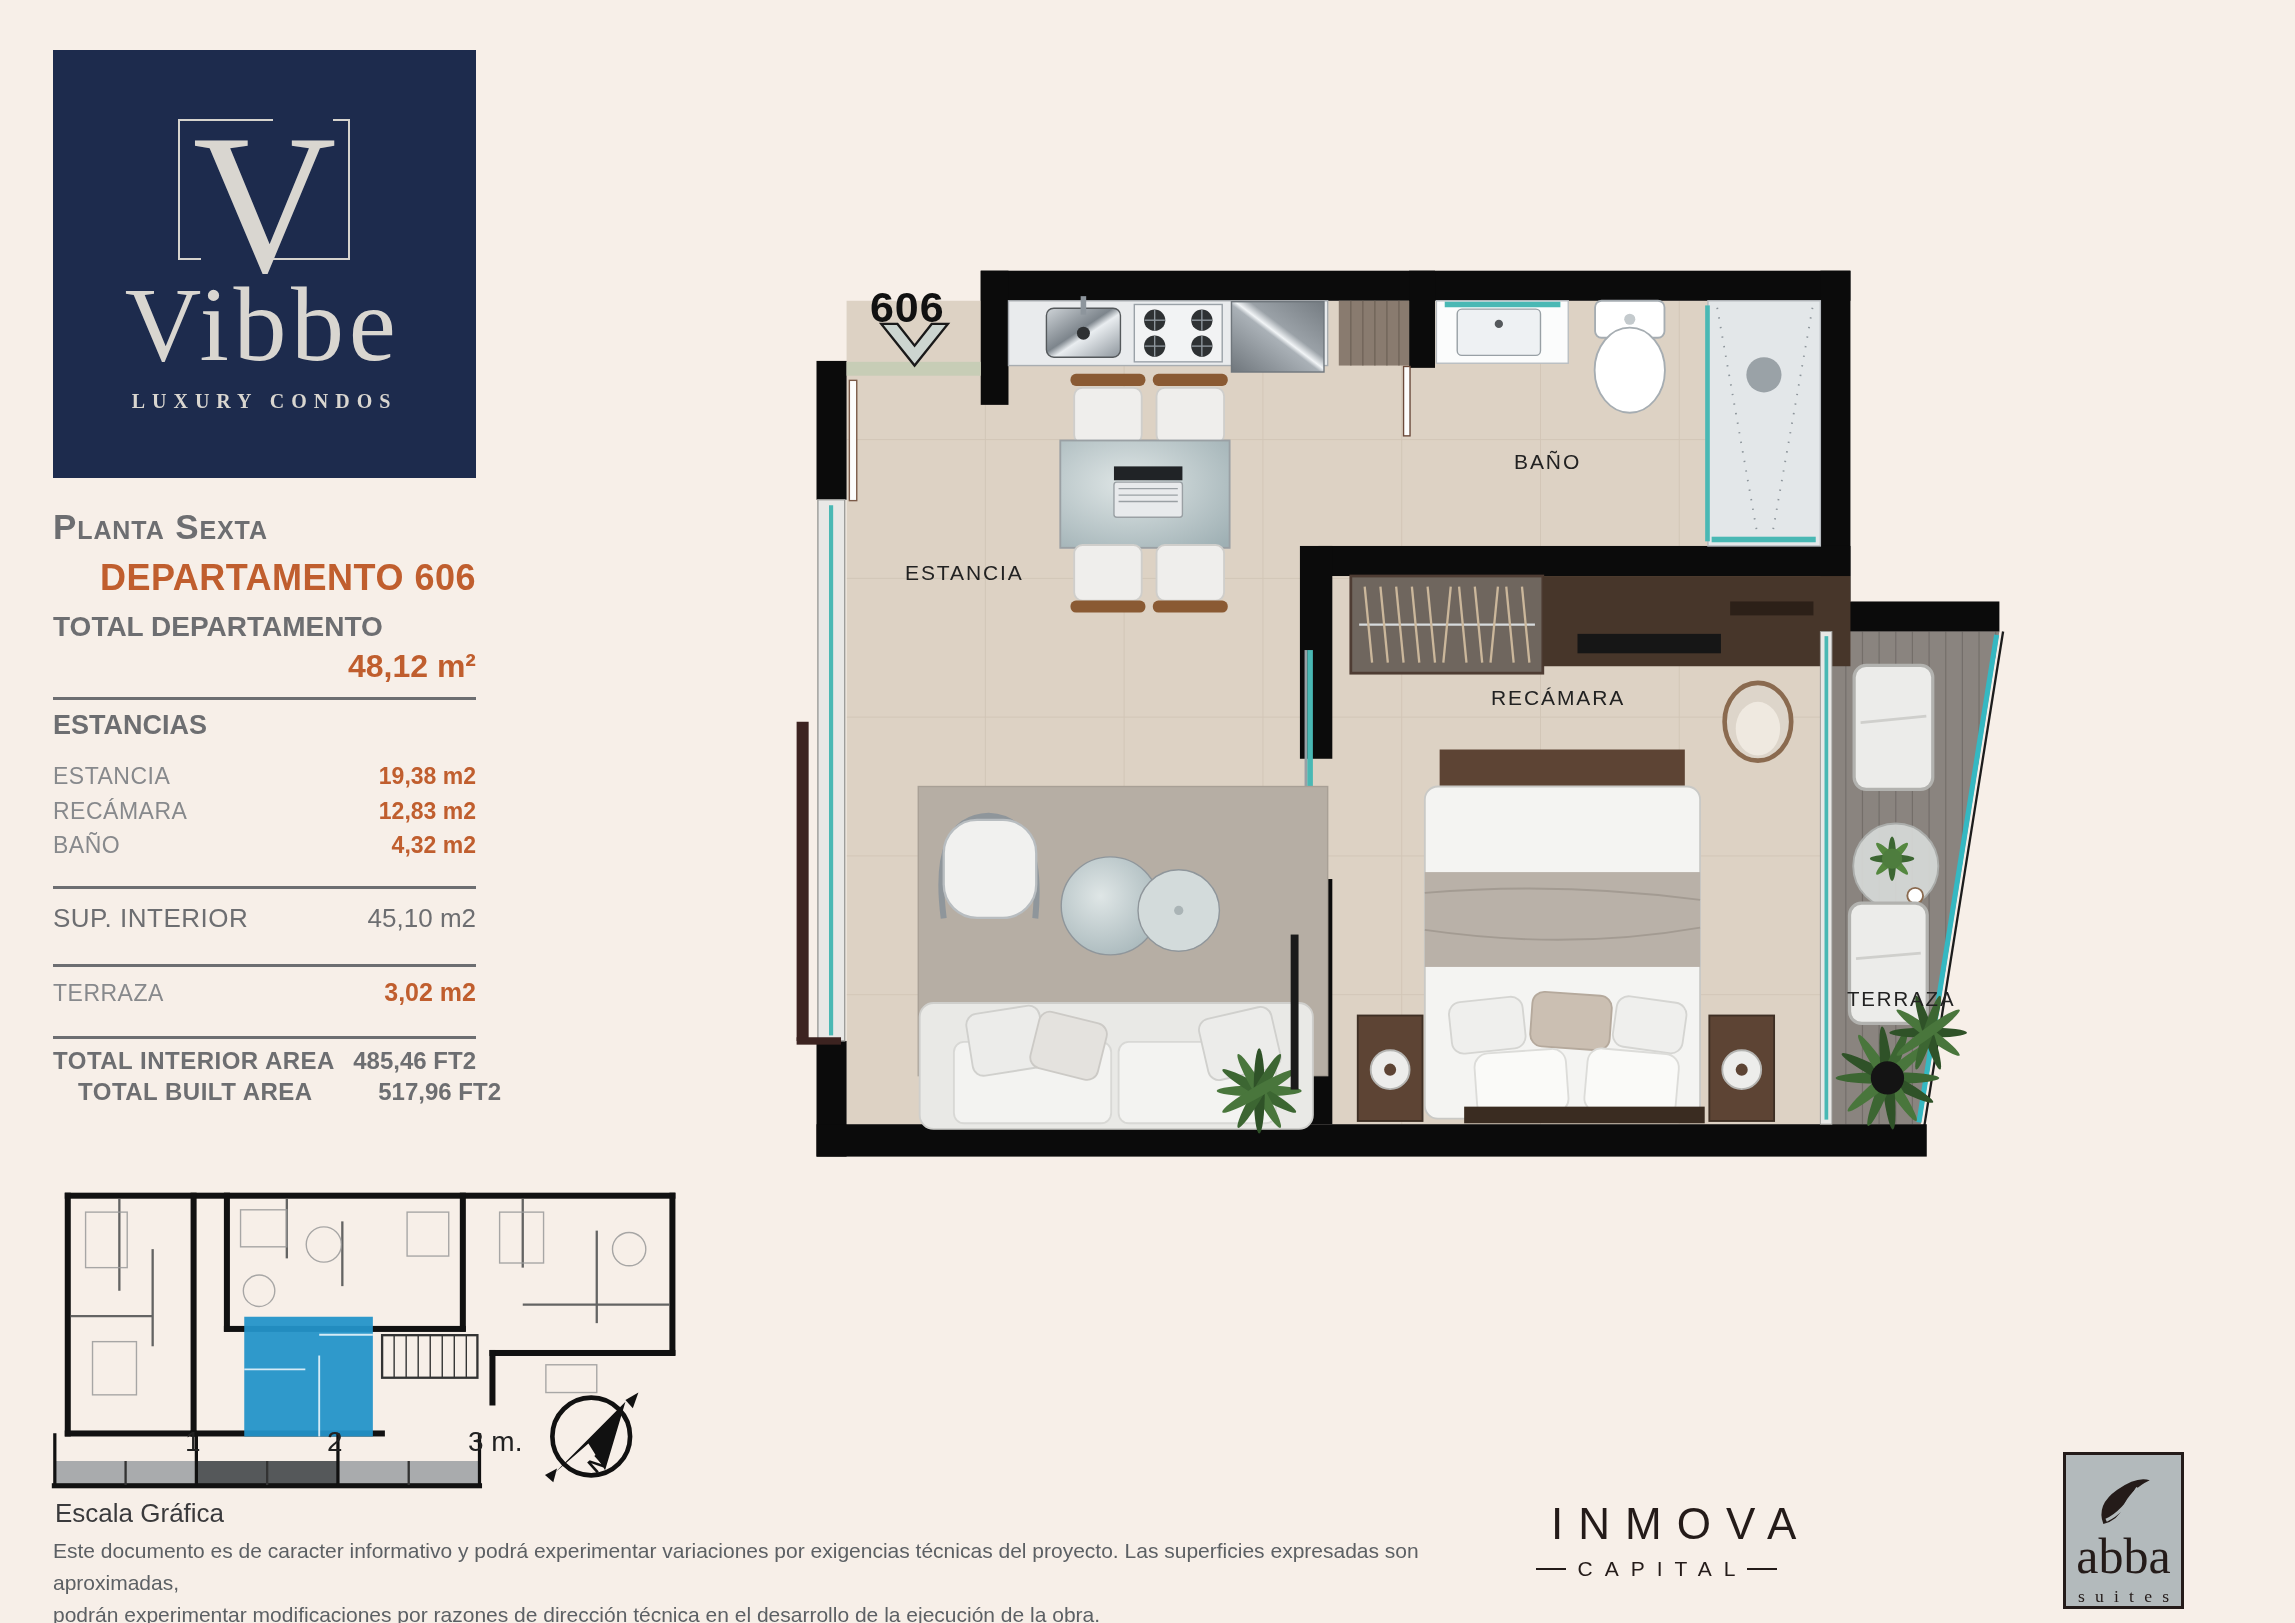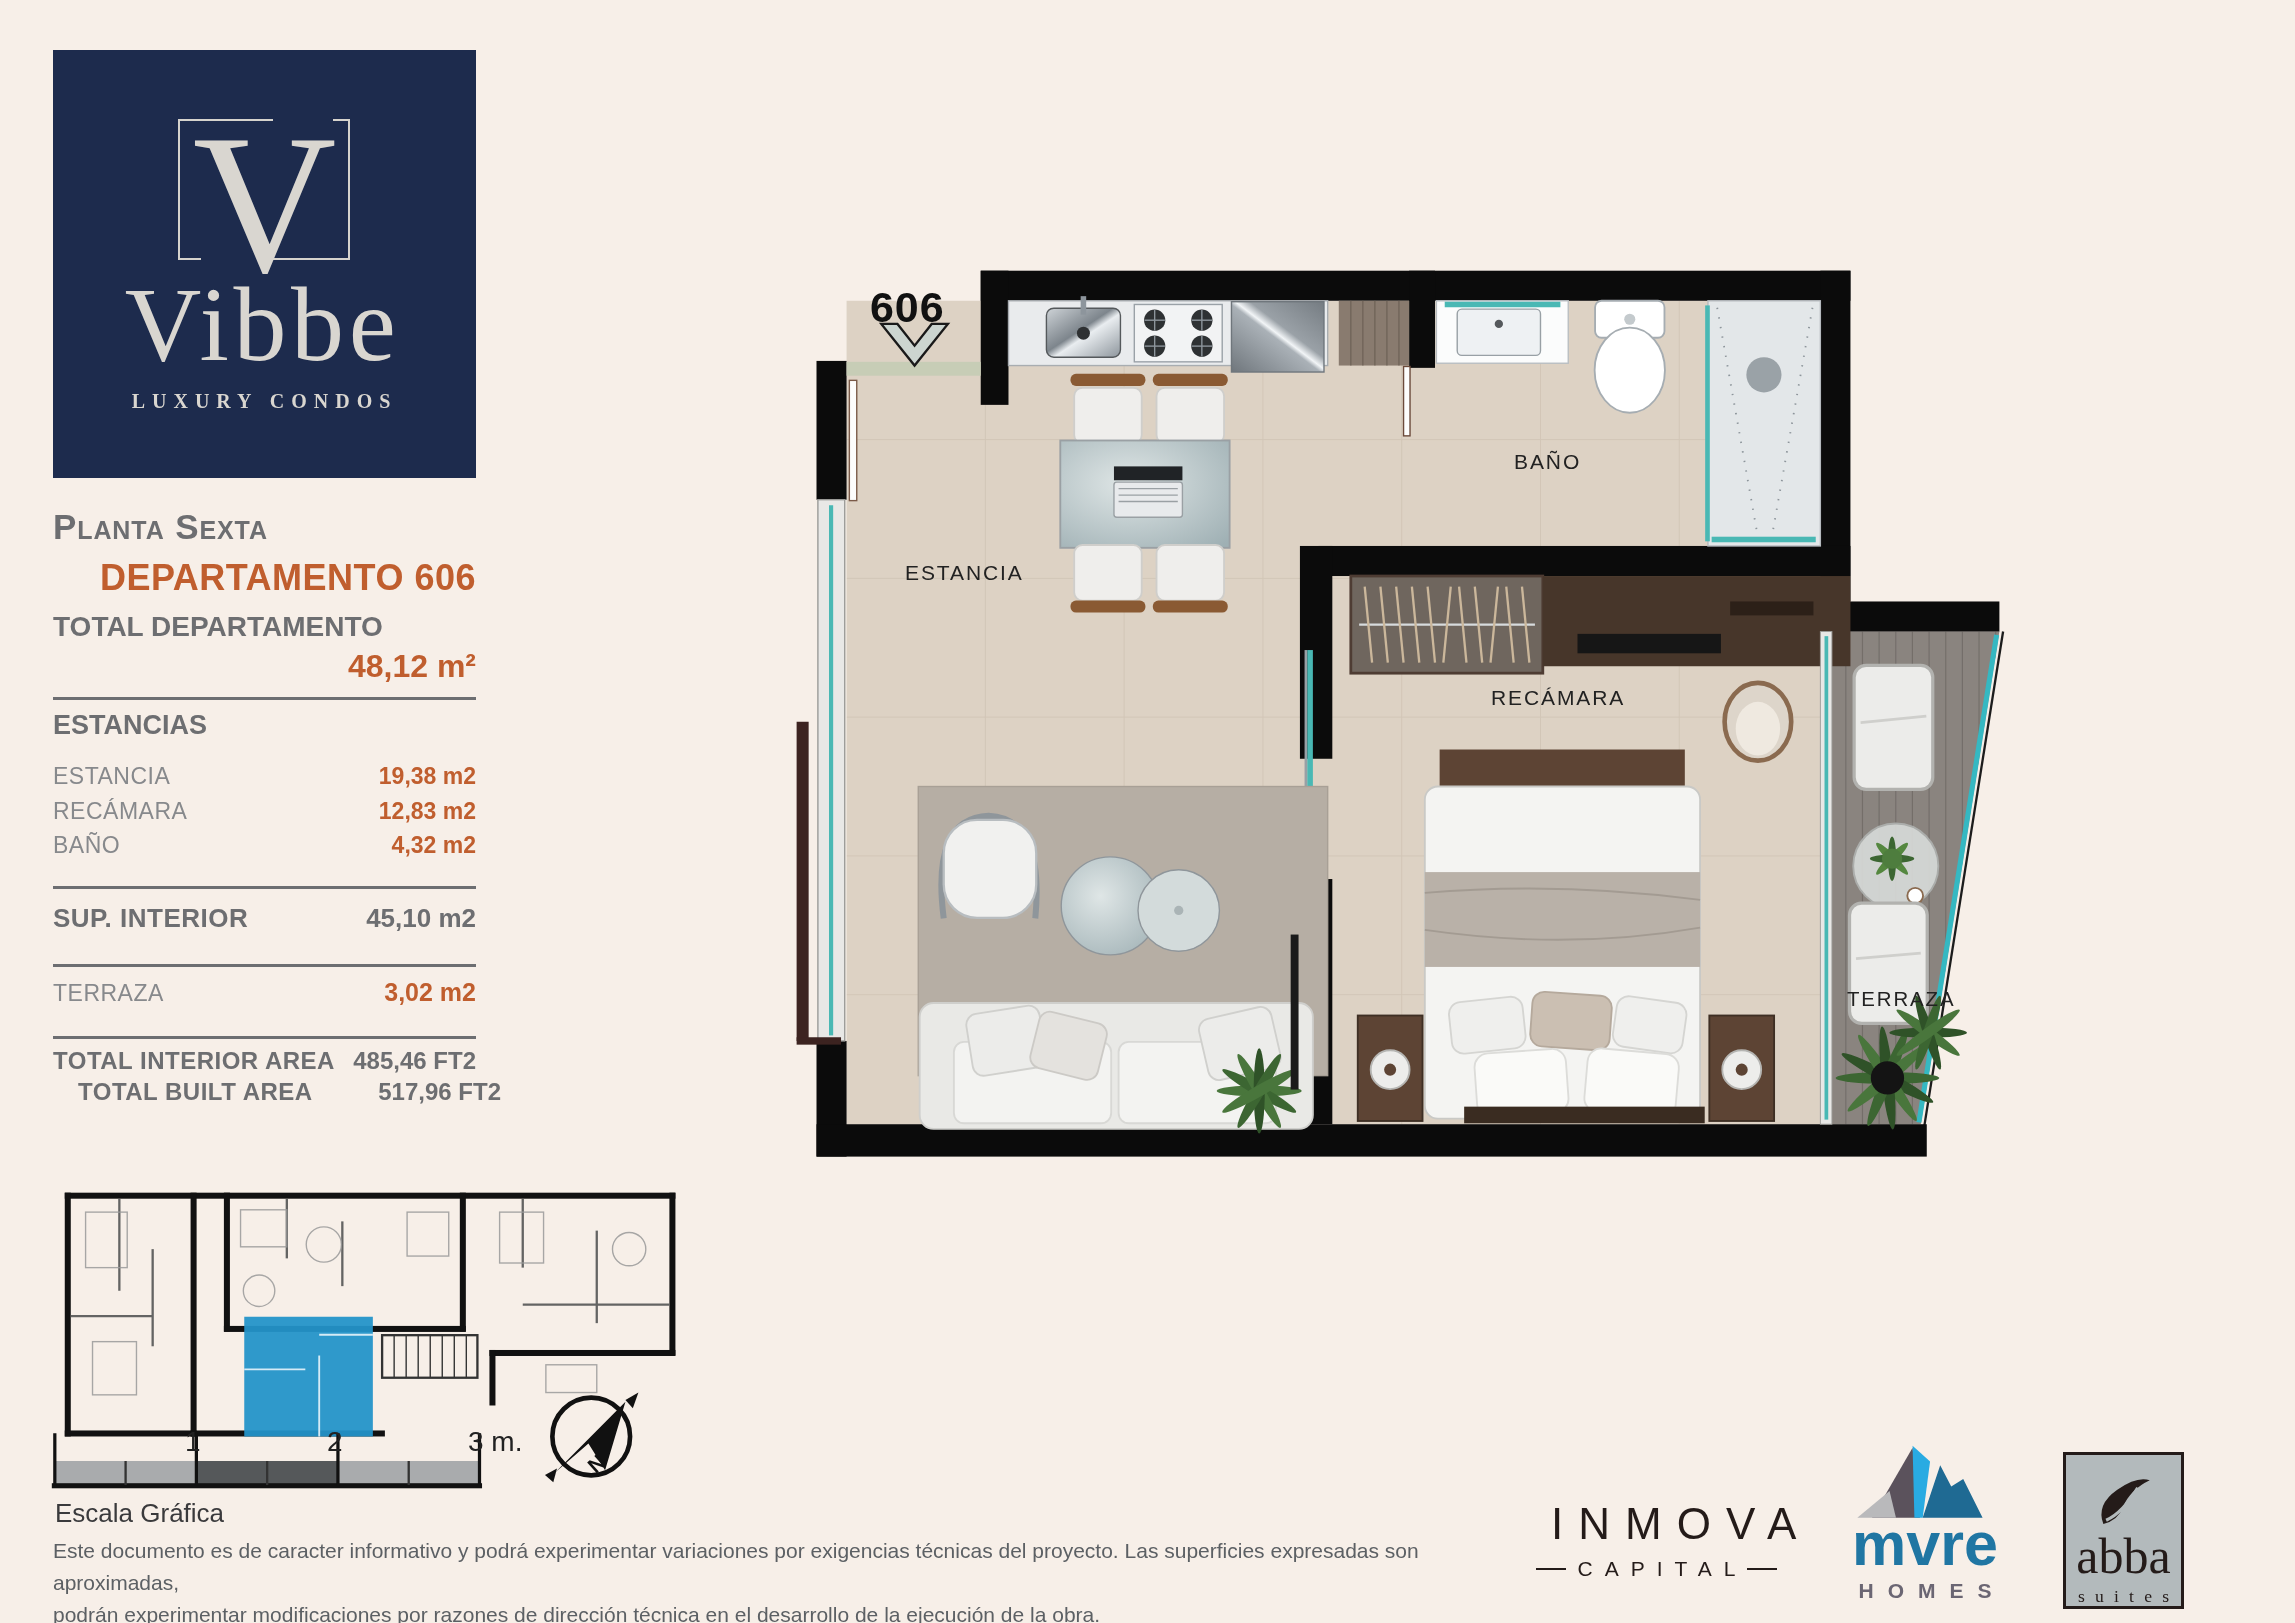--- a/index.html
+++ b/index.html
@@ -27,21 +27,21 @@
   #unit-title{top:557px;text-align:right;font-size:36px;font-weight:700;color:#c05e2e;letter-spacing:0.5px;}
   #total-label{top:611px;font-size:28px;font-weight:700;color:#6d6e71;}
   #total-value{top:648px;text-align:right;font-size:32px;font-weight:700;color:#c05e2e;}
   .divider{left:53px;width:423px;height:0;border-top:3.2px solid #6d6e71;}
   #div1{top:697px;} #div2{top:886px;} #div3{top:964px;} #div4{top:1036px;}
   #estancias-heading{top:710px;font-size:27px;font-weight:700;color:#6d6e71;}
   .srow{position:absolute;left:53px;width:423px;display:flex;justify-content:space-between;align-items:baseline;}
   .rlabel{font-size:23px;color:#87898c;letter-spacing:0.5px;}
   .rvalue{font-size:23px;font-weight:700;color:#c05e2e;}
   #row-estancia{top:763px;} #row-recamara{top:798px;} #row-bano{top:832px;}
-  #row-sup{top:903px;} #row-sup .rlabel,#row-sup .rvalue{font-size:26px;font-weight:700;color:#6d6e71;}
+  #row-sup{top:903px;} #row-sup .rlabel,#row-sup .rvalue{font-size:26px;font-weight:400;color:#6d6e71;}
   #row-terraza{top:978px;} #row-terraza .rvalue{font-size:25px;}
   #row-tia{top:1047px;} #row-tba{top:1078px;margin-left:25px;}
   #row-tia .rlabel,#row-tba .rlabel,#row-tia .rvalue,#row-tba .rvalue{font-size:24px;font-weight:700;color:#6d6e71;}
 
   
   .plan-label{color:#222;letter-spacing:1.9px;font-size:21px;}
   #label-606{left:870px;top:283px;font-size:43px;font-weight:700;letter-spacing:0.9px;color:#111;}
   #label-estancia{left:905px;top:561px;}
   #label-bano{left:1514px;top:450px;}
   #label-recamara{left:1491px;top:686px;}
@@ -530,30 +530,20 @@
 
   <div class="abs" id="inmova">
     <div id="inmova-name">INMOVA</div>
     <div id="inmova-sub">
       <span class="dashline"></span>
       <span>CAPITAL</span>
       <span class="dashline"></span>
     </div>
   </div>
 
-  <div class="abs" id="mure">
-    <svg width="162" height="76" viewBox="0 0 350 165" style="margin:0 auto;">
-      <polygon points="60,160 148,8 164,160" fill="#5b525c"></polygon>
-      <polygon points="148,4 186,38 170,160 152,160" fill="#29abe2"></polygon>
-      <polygon points="170,160 208,46 232,92 258,76 300,160" fill="#1f6a93"></polygon>
-      <polygon points="28,160 98,102 112,160" fill="#b9b9bb"></polygon>
-    </svg>
-    <div id="mure-name">mvre</div>
-    <div id="mure-sub">HOMES</div>
-  </div>
 
   <div class="abs" id="abba">
     <svg class="abs" style="left:29px;top:16.7px;" width="58" height="58" viewBox="0 0 125 125">
       <path d="M18,112 Q2,70 48,38 Q92,8 118,18 Q76,38 60,76 Q50,104 18,112 Z" fill="#241b19"></path>
       <path d="M24,104 Q60,88 92,34" stroke="#b3babc" stroke-width="7" fill="none"></path>
     </svg>
     <div id="abba-name">abba</div>
     <div id="abba-sub">suites</div>
   </div>
 

